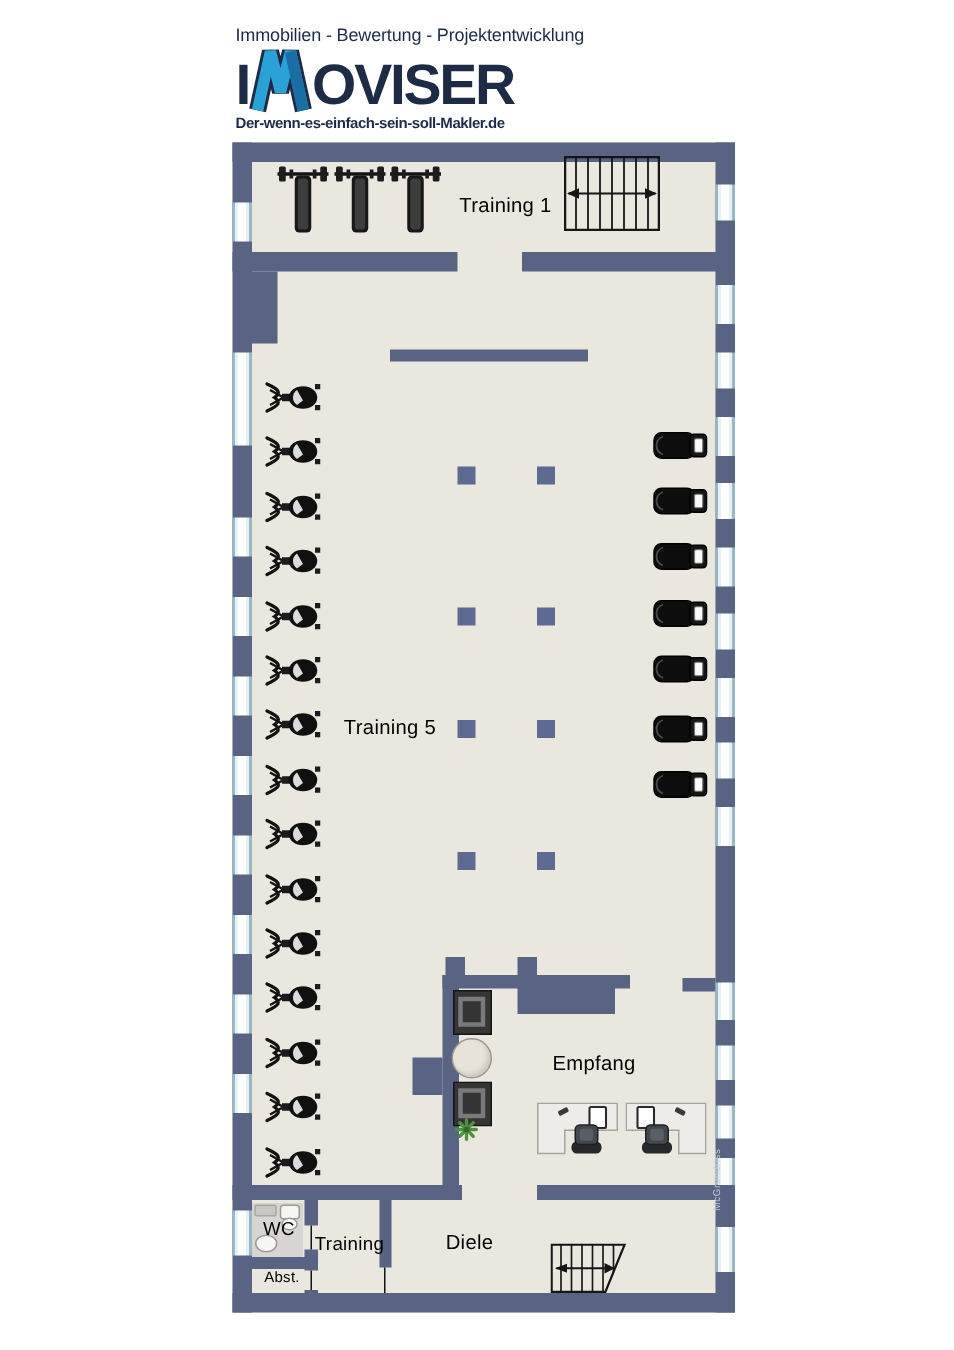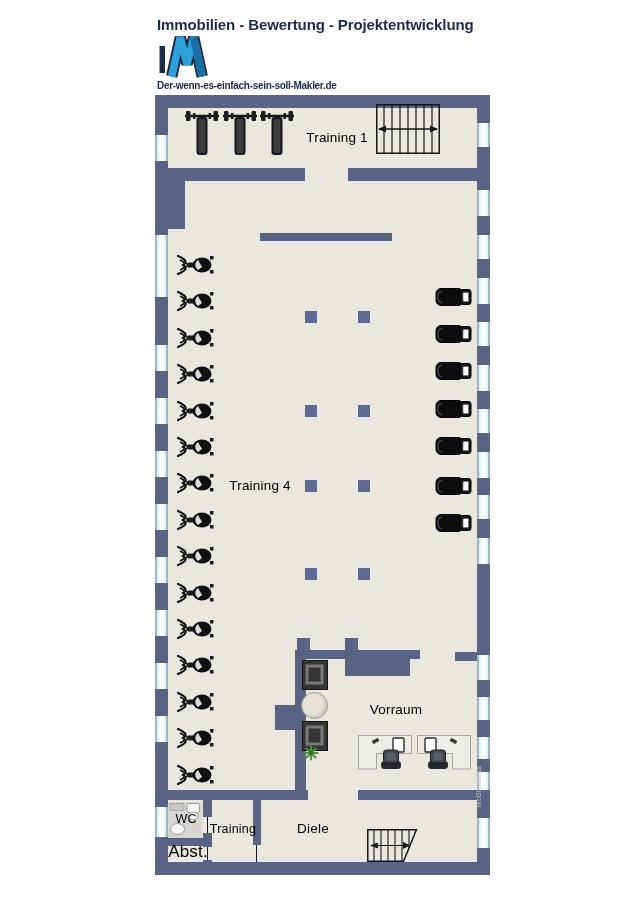--- a/index.html
+++ b/index.html
@@ -7,21 +7,21 @@
     --logo-blue:#2aa2d8; --logo-blue-dark:#1a6ea6; --pillar:#5c6a94;
     --win-glass:#e2f2f7; --win-frame:#9db7c2;
   }
   *{box-sizing:border-box;margin:0;padding:0}
   html,body{background:#ffffff}
   body{width:636px;height:900px;position:relative;overflow:hidden;
        font-family:"Liberation Sans",sans-serif}
 
   
   .letterhead{position:absolute;left:157px;top:16px}
-  .tagline-top{font-size:15px;font-weight:bold;color:var(--navy);letter-spacing:-.1px;white-space:nowrap}
+  .tagline-top{font-size:12px;font-weight:normal;color:var(--navy);letter-spacing:-.1px;white-space:nowrap}
   .brand{display:flex;align-items:flex-end;margin-top:1px;font-size:38px;font-weight:bold;
          color:var(--navy);letter-spacing:-1.5px;line-height:.95}
   .brand svg{margin:0 0 -1px 0}
   .tagline-bottom{font-size:10px;font-weight:bold;color:var(--navy);margin-top:2px;letter-spacing:-.3px;white-space:nowrap}
 
   
   .plan{position:absolute;left:155px;top:95px;width:335px;height:780px;background:var(--floor)}
   .abs{position:absolute}
   .wall{background:var(--wall);z-index:2}
   .win{z-index:3;background:linear-gradient(90deg,
@@ -29,45 +29,46 @@
         var(--win-glass) 9px 11px,var(--win-frame) 11px 13px)}
   .pillar{background:var(--pillar);z-index:2}
   .door-mark{background:#15151a;z-index:4}
   .glyph{z-index:3;line-height:0}
   .flip svg{transform:scaleX(-1)}
   .round-table{width:27px;height:27px;border-radius:50%;background:#e7e3d9;
                border:1.5px solid #9a968c;box-shadow:inset -2px -2px 3px rgba(0,0,0,.12);z-index:3}
   .room-label{position:absolute;transform:translate(-50%,-50%);font-size:13.5px;color:#000000;
               white-space:nowrap;letter-spacing:.2px;z-index:5}
   .room-label.small{font-size:12.5px}
-  .room-label.tiny{font-size:17px}
+  .room-label.tiny{font-size:10px}
   .watermark{position:absolute;left:320px;top:666px;width:14px;height:50px;z-index:5;
              writing-mode:vertical-rl;transform:rotate(180deg);font-size:6.5px;
              color:#c9cfdb;letter-spacing:.4px;text-align:center;overflow:hidden}
 </style>
 </head>
 <body>
 
 <header class="letterhead">
   <div class="tagline-top">Immobilien - Bewertung - Projektentwicklung</div>
   <div class="brand">
     <span>I</span>
     <svg width="42" height="45" viewBox="0 0 44 46">
       <path d="M6 44 L15 3 L22 31 L29 3 L38 44" fill="none" stroke="var(--navy)" stroke-width="12"></path>
       <path d="M6 44 L15 3 L22 31 L29 3 L38 44" fill="none" stroke="var(--logo-blue)" stroke-width="8"></path>
       <path d="M29 3 L38 44" fill="none" stroke="var(--logo-blue-dark)" stroke-width="8"></path>
     </svg>
+    <span>OVISER</span>
   </div>
   <div class="tagline-bottom">Der-wenn-es-einfach-sein-soll-Makler.de</div>
 </header>
 
 <div class="plan" id="plan">
   <div class="room-label" style="left:182px;top:42px">Training 1</div>
-  <div class="room-label" style="left:105px;top:390px">Training 4</div>
-  <div class="room-label" style="left:241px;top:614px">Vorraum</div>
+  <div class="room-label" style="left:105px;top:390px">Training 5</div>
+  <div class="room-label" style="left:241px;top:614px">Empfang</div>
   <div class="room-label" style="left:158px;top:733px">Diele</div>
   <div class="room-label small" style="left:78px;top:734px">Training</div>
   <div class="room-label small" style="left:31px;top:724px">WC</div>
   <div class="room-label tiny" style="left:33px;top:757px">Abst.</div>
   <div class="watermark">McGrundriss</div>
 <div class="abs wall" style="left: 0px; top: 0px; width: 335px; height: 13px;"></div>
     <div class="abs wall" style="left: 0px; top: 767px; width: 335px; height: 13px;"></div>
     <div class="abs wall" style="left: 0px; top: 0px; width: 13px; height: 780px;"></div>
     <div class="abs wall" style="left: 322px; top: 0px; width: 13px; height: 780px;"></div>
     <div class="abs wall" style="left: 0px; top: 73px; width: 150px; height: 13px;"></div>

